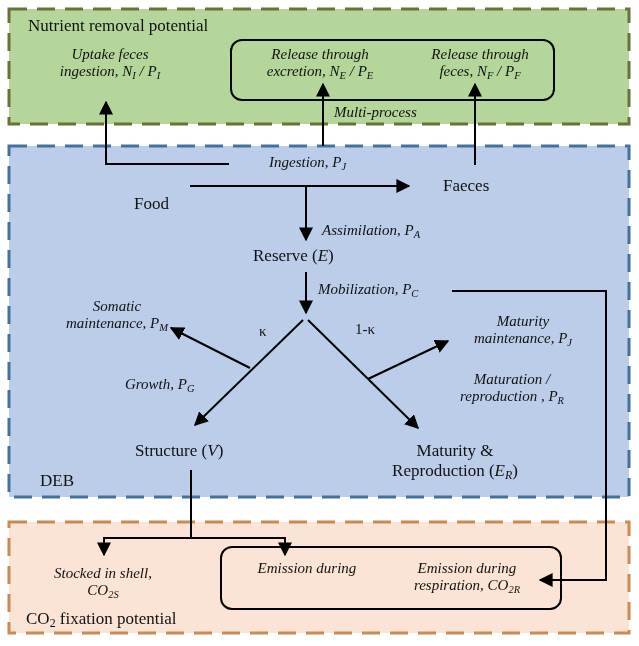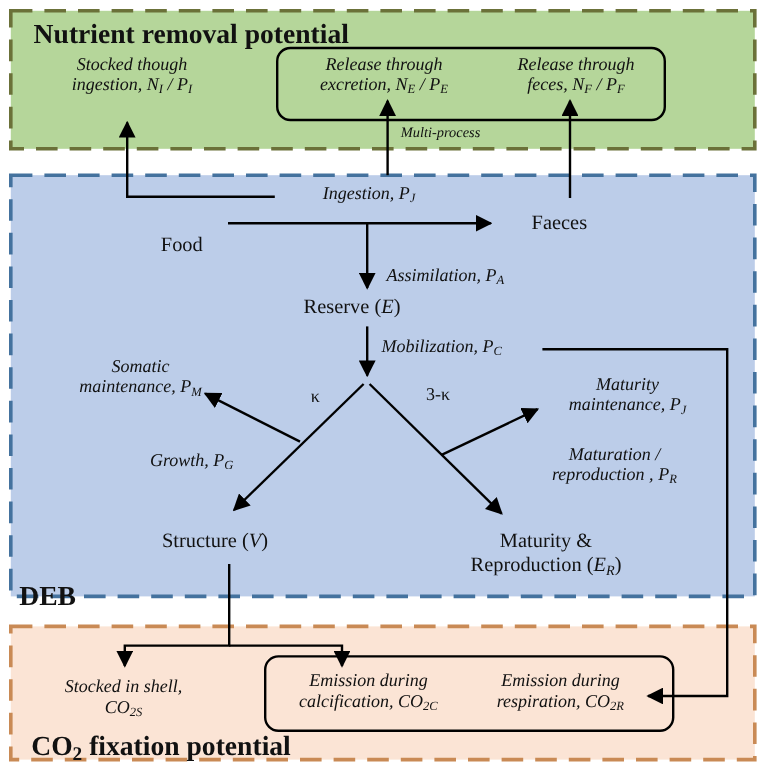--- a/index.html
+++ b/index.html
@@ -2,22 +2,22 @@
 <html><head>
 <meta charset="utf-8">
 <style>
   html, body { margin:0; padding:0; background:#ffffff; }
   body { width:639px; height:646px; position:relative; overflow:hidden;
          font-family:"Liberation Serif", "DejaVu Serif", serif; color:#111; }
   svg.bg { position:absolute; left:0; top:0; }
   .t { position:absolute; white-space:nowrap; line-height:1.15; }
   .it { font-style:italic; font-size:15px; text-align:center; }
   .nm { font-size:17px; text-align:center; }
-  .hd { font-weight:bold; font-size:23px; }
-  .mp { font-style:italic; font-size:12px; }
+  .hd { font-weight:normal; font-size:17px; }
+  .mp { font-style:italic; font-size:15px; }
   sub { font-size:0.7em; vertical-align:-0.25em; }
 </style>
 </head>
 <body>
 
 <svg class="bg" width="639" height="646" viewBox="0 0 639 646">
   <defs>
     <marker id="ah" viewBox="0 0 10 10" refX="9" refY="5" markerWidth="7" markerHeight="7" orient="auto-start-reverse">
       <path d="M0,0 L10,5 L0,10 z" fill="#000"></path>
     </marker>
@@ -50,21 +50,21 @@
 
   <polyline points="452,291 606,291 606,580 540,580" fill="none" stroke="#000" stroke-width="2" marker-end="url(#ah)"></polyline>
 
   <polyline points="191,470 191,538 104,538 104,555" fill="none" stroke="#000" stroke-width="2" marker-end="url(#ah)"></polyline>
   <polyline points="191,538 285,538 285,555" fill="none" stroke="#000" stroke-width="2" marker-end="url(#ah)"></polyline>
 </svg>
 
 <div class="t hd" style="left:28px; top:16px;">Nutrient removal potential</div>
 
 <div class="t it" style="left:50px; top:46px; width:120px;">
-  <div>Stocked though</div>
+  <div>Uptake feces</div>
   <div><span>ingestion, </span><span>N</span><sub>I</sub> / <span>P</span><sub>I</sub></div>
 </div>
 
 <div class="t it" style="left:245px; top:46px; width:150px;">
   <div>Release through</div>
   <div><span>excretion, </span><span>N</span><sub>E</sub> / <span>P</span><sub>E</sub></div>
 </div>
 
 <div class="t it" style="left:410px; top:46px; width:140px;">
   <div>Release through</div>
@@ -78,21 +78,21 @@
 <div class="t nm" style="left:134px; top:176px;margin-top:18px;">Food</div>
 <div class="t nm" style="left:443px; top:176px;">Faeces</div>
 
 <div class="t it" style="left:322px; top:222px;"><span>Assimilation, </span><span>P</span><sub>A</sub></div>
 
 <div class="t nm" style="left:253px; top:246px;"><span>Reserve (</span><i>E</i>)</div>
 
 <div class="t it" style="left:318px; top:281px;"><span>Mobilization, </span><span>P</span><sub>C</sub></div>
 
 <div class="t nm" style="left:259px; top:323px; font-size:15px;">κ</div>
-<div class="t nm" style="left:355px; top:321px; font-size:15px;">3-κ</div>
+<div class="t nm" style="left:355px; top:321px; font-size:15px;">1-κ</div>
 
 <div class="t it" style="left:58px; top:298px; width:118px;">
   <div>Somatic</div>
   <div><span>maintenance, </span><span>P</span><sub>M</sub></div>
 </div>
 
 <div class="t it" style="left:125px; top:376px;"><span>Growth, </span><span>P</span><sub>G</sub></div>
 
 <div class="t it" style="left:458px; top:313px; width:130px;">
   <div>Maturity</div>
@@ -104,30 +104,29 @@
   <div><span>reproduction , </span><span>P</span><sub>R</sub></div>
 </div>
 
 <div class="t nm" style="left:135px; top:441px;"><span>Structure (</span><i>V</i>)</div>
 
 <div class="t nm" style="left:380px; top:441px; width:150px;">
   <div>Maturity &amp;</div>
   <div><span>Reproduction (</span><i>E</i><sub><i>R</i></sub>)</div>
 </div>
 
-<div class="t hd" style="left:16px; top:471px;margin-top:13px;">DEB</div>
+<div class="t hd" style="left:40px; top:471px;">DEB</div>
 
 <div class="t it" style="left:38px; top:565px; width:130px;">
   <div>Stocked in shell,</div>
   <div><span>CO</span><sub>2S</sub></div>
 </div>
 
 <div class="t it" style="left:232px; top:560px; width:150px;">
   <div>Emission during</div>
-  <div><span>calcification, </span><span>CO</span><sub>2C</sub></div>
 </div>
 
 <div class="t it" style="left:392px; top:560px; width:150px;">
   <div>Emission during</div>
   <div><span>respiration, </span><span>CO</span><sub>2R</sub></div>
 </div>
 
 <div class="t hd" style="left:26px; top:609px;"><span>CO</span><sub>2</sub><span> fixation potential</span></div>
 
 </body></html>

